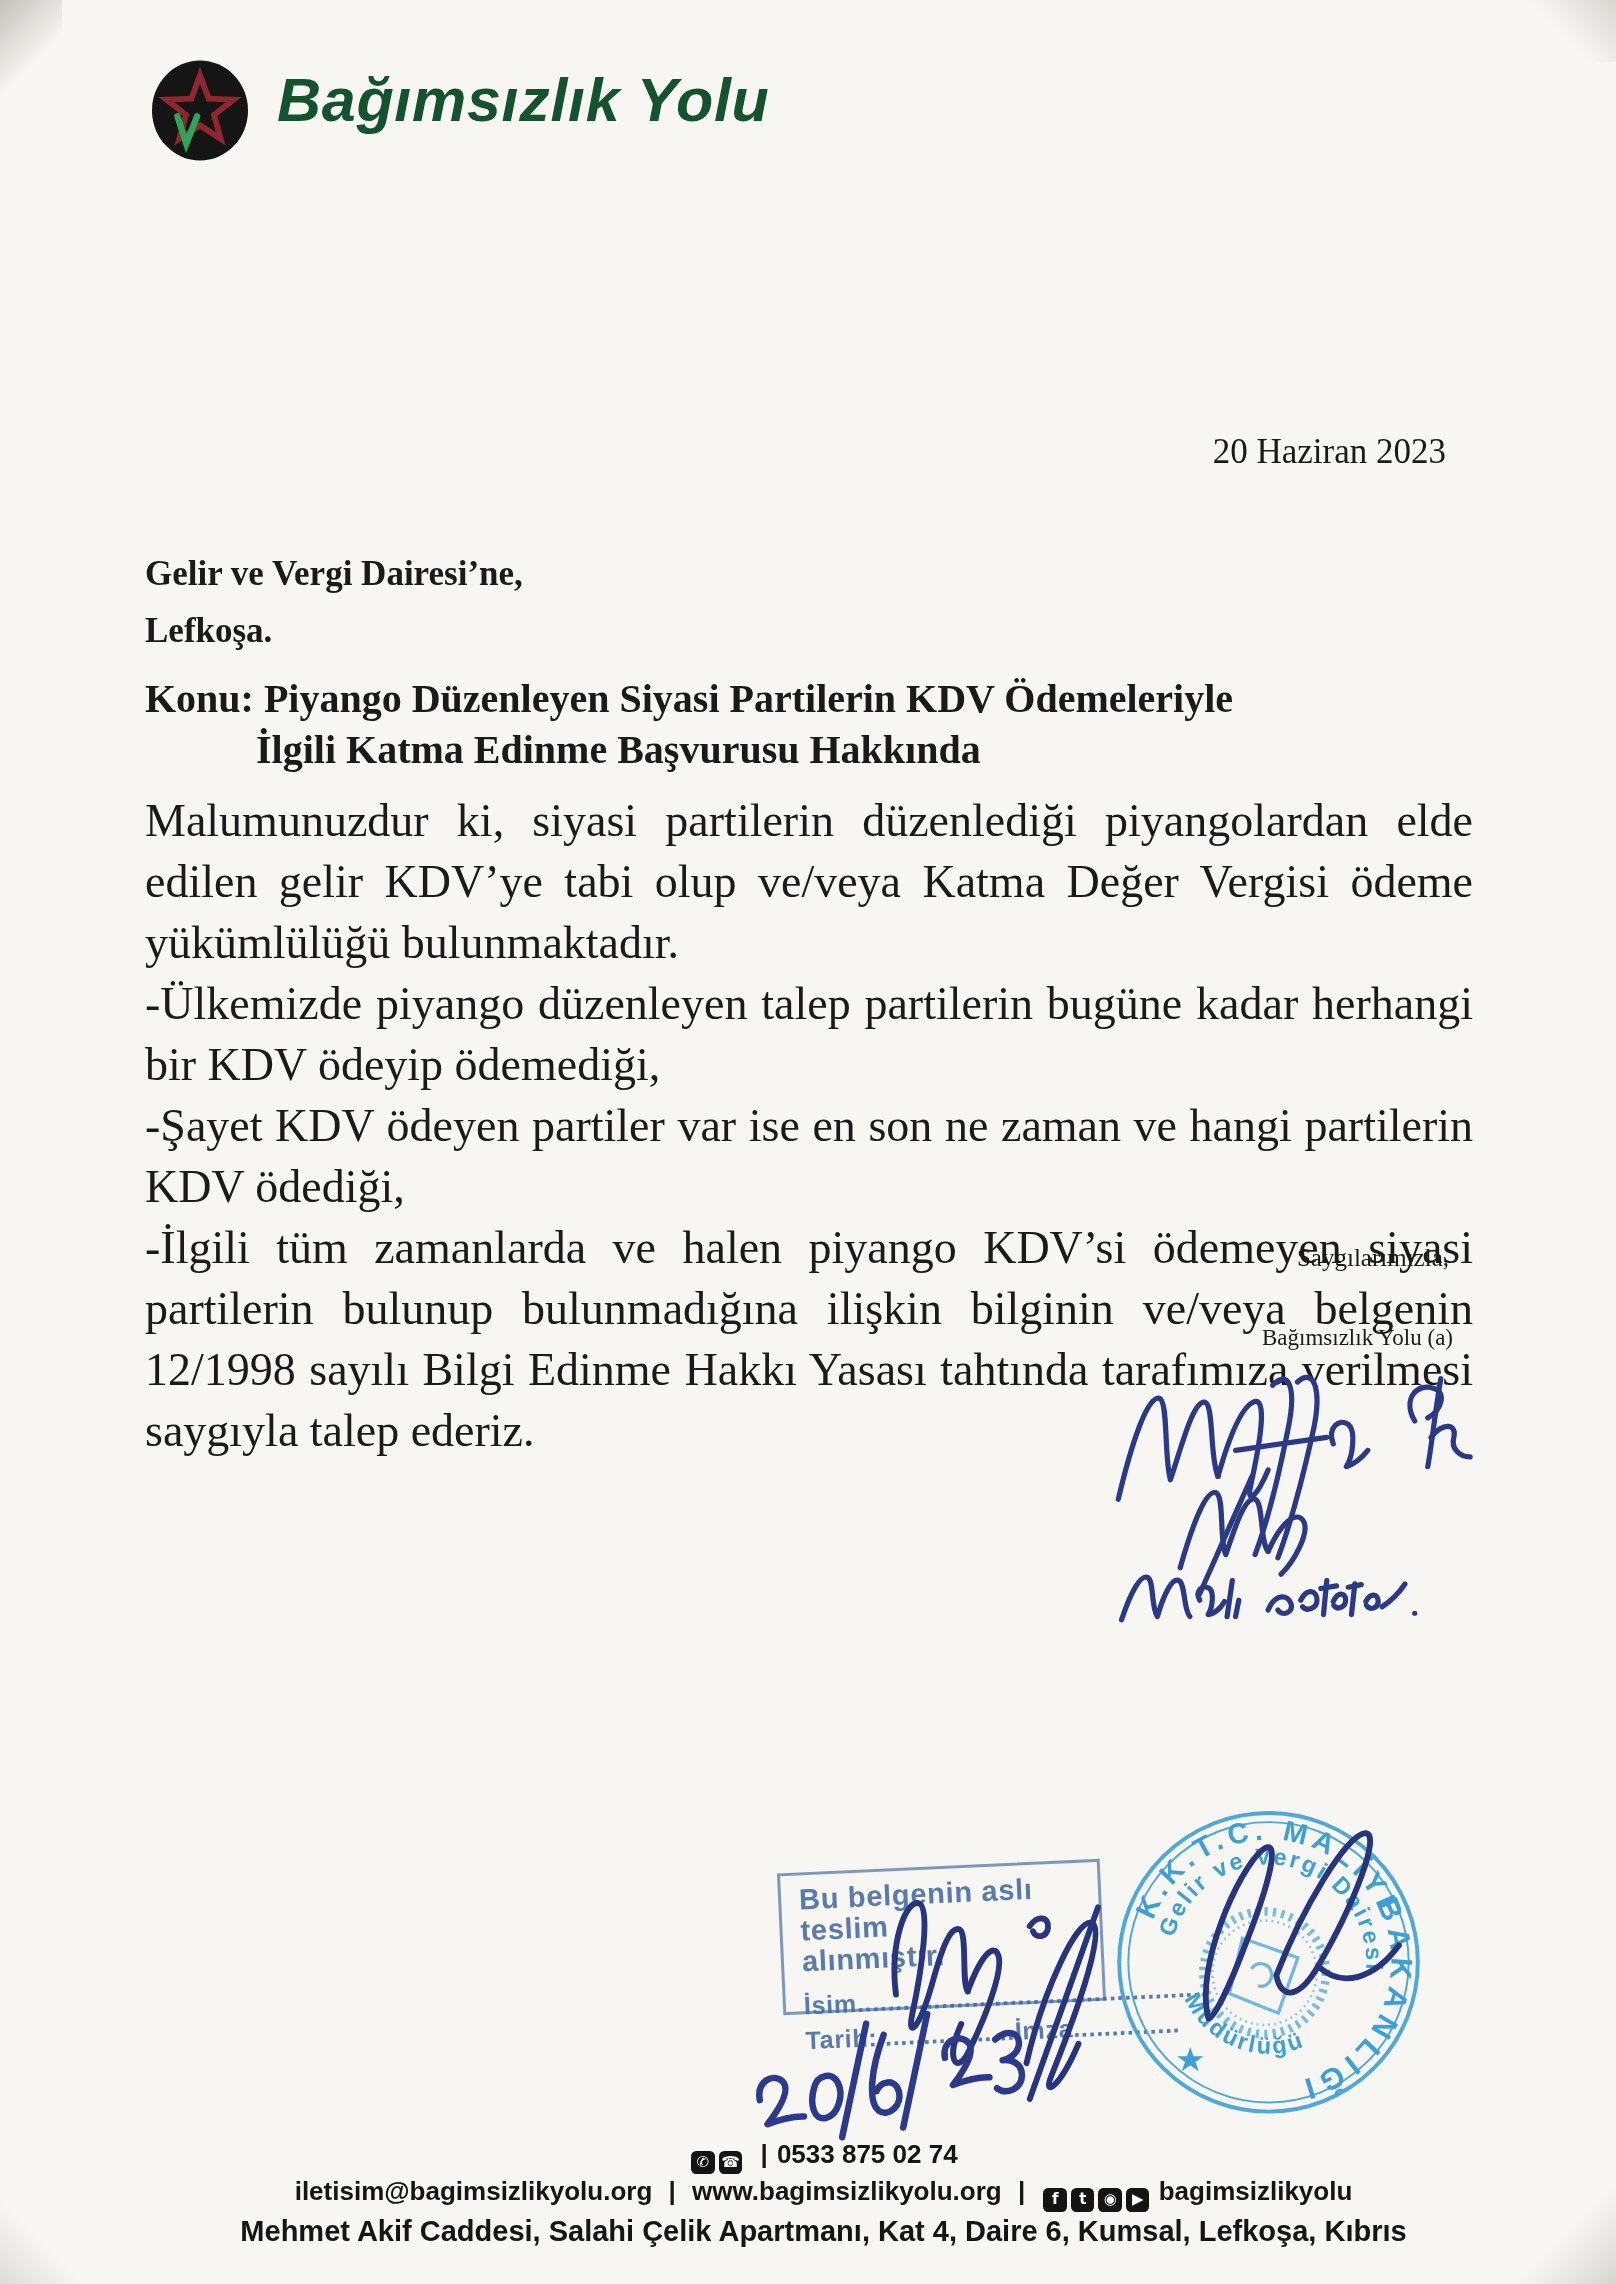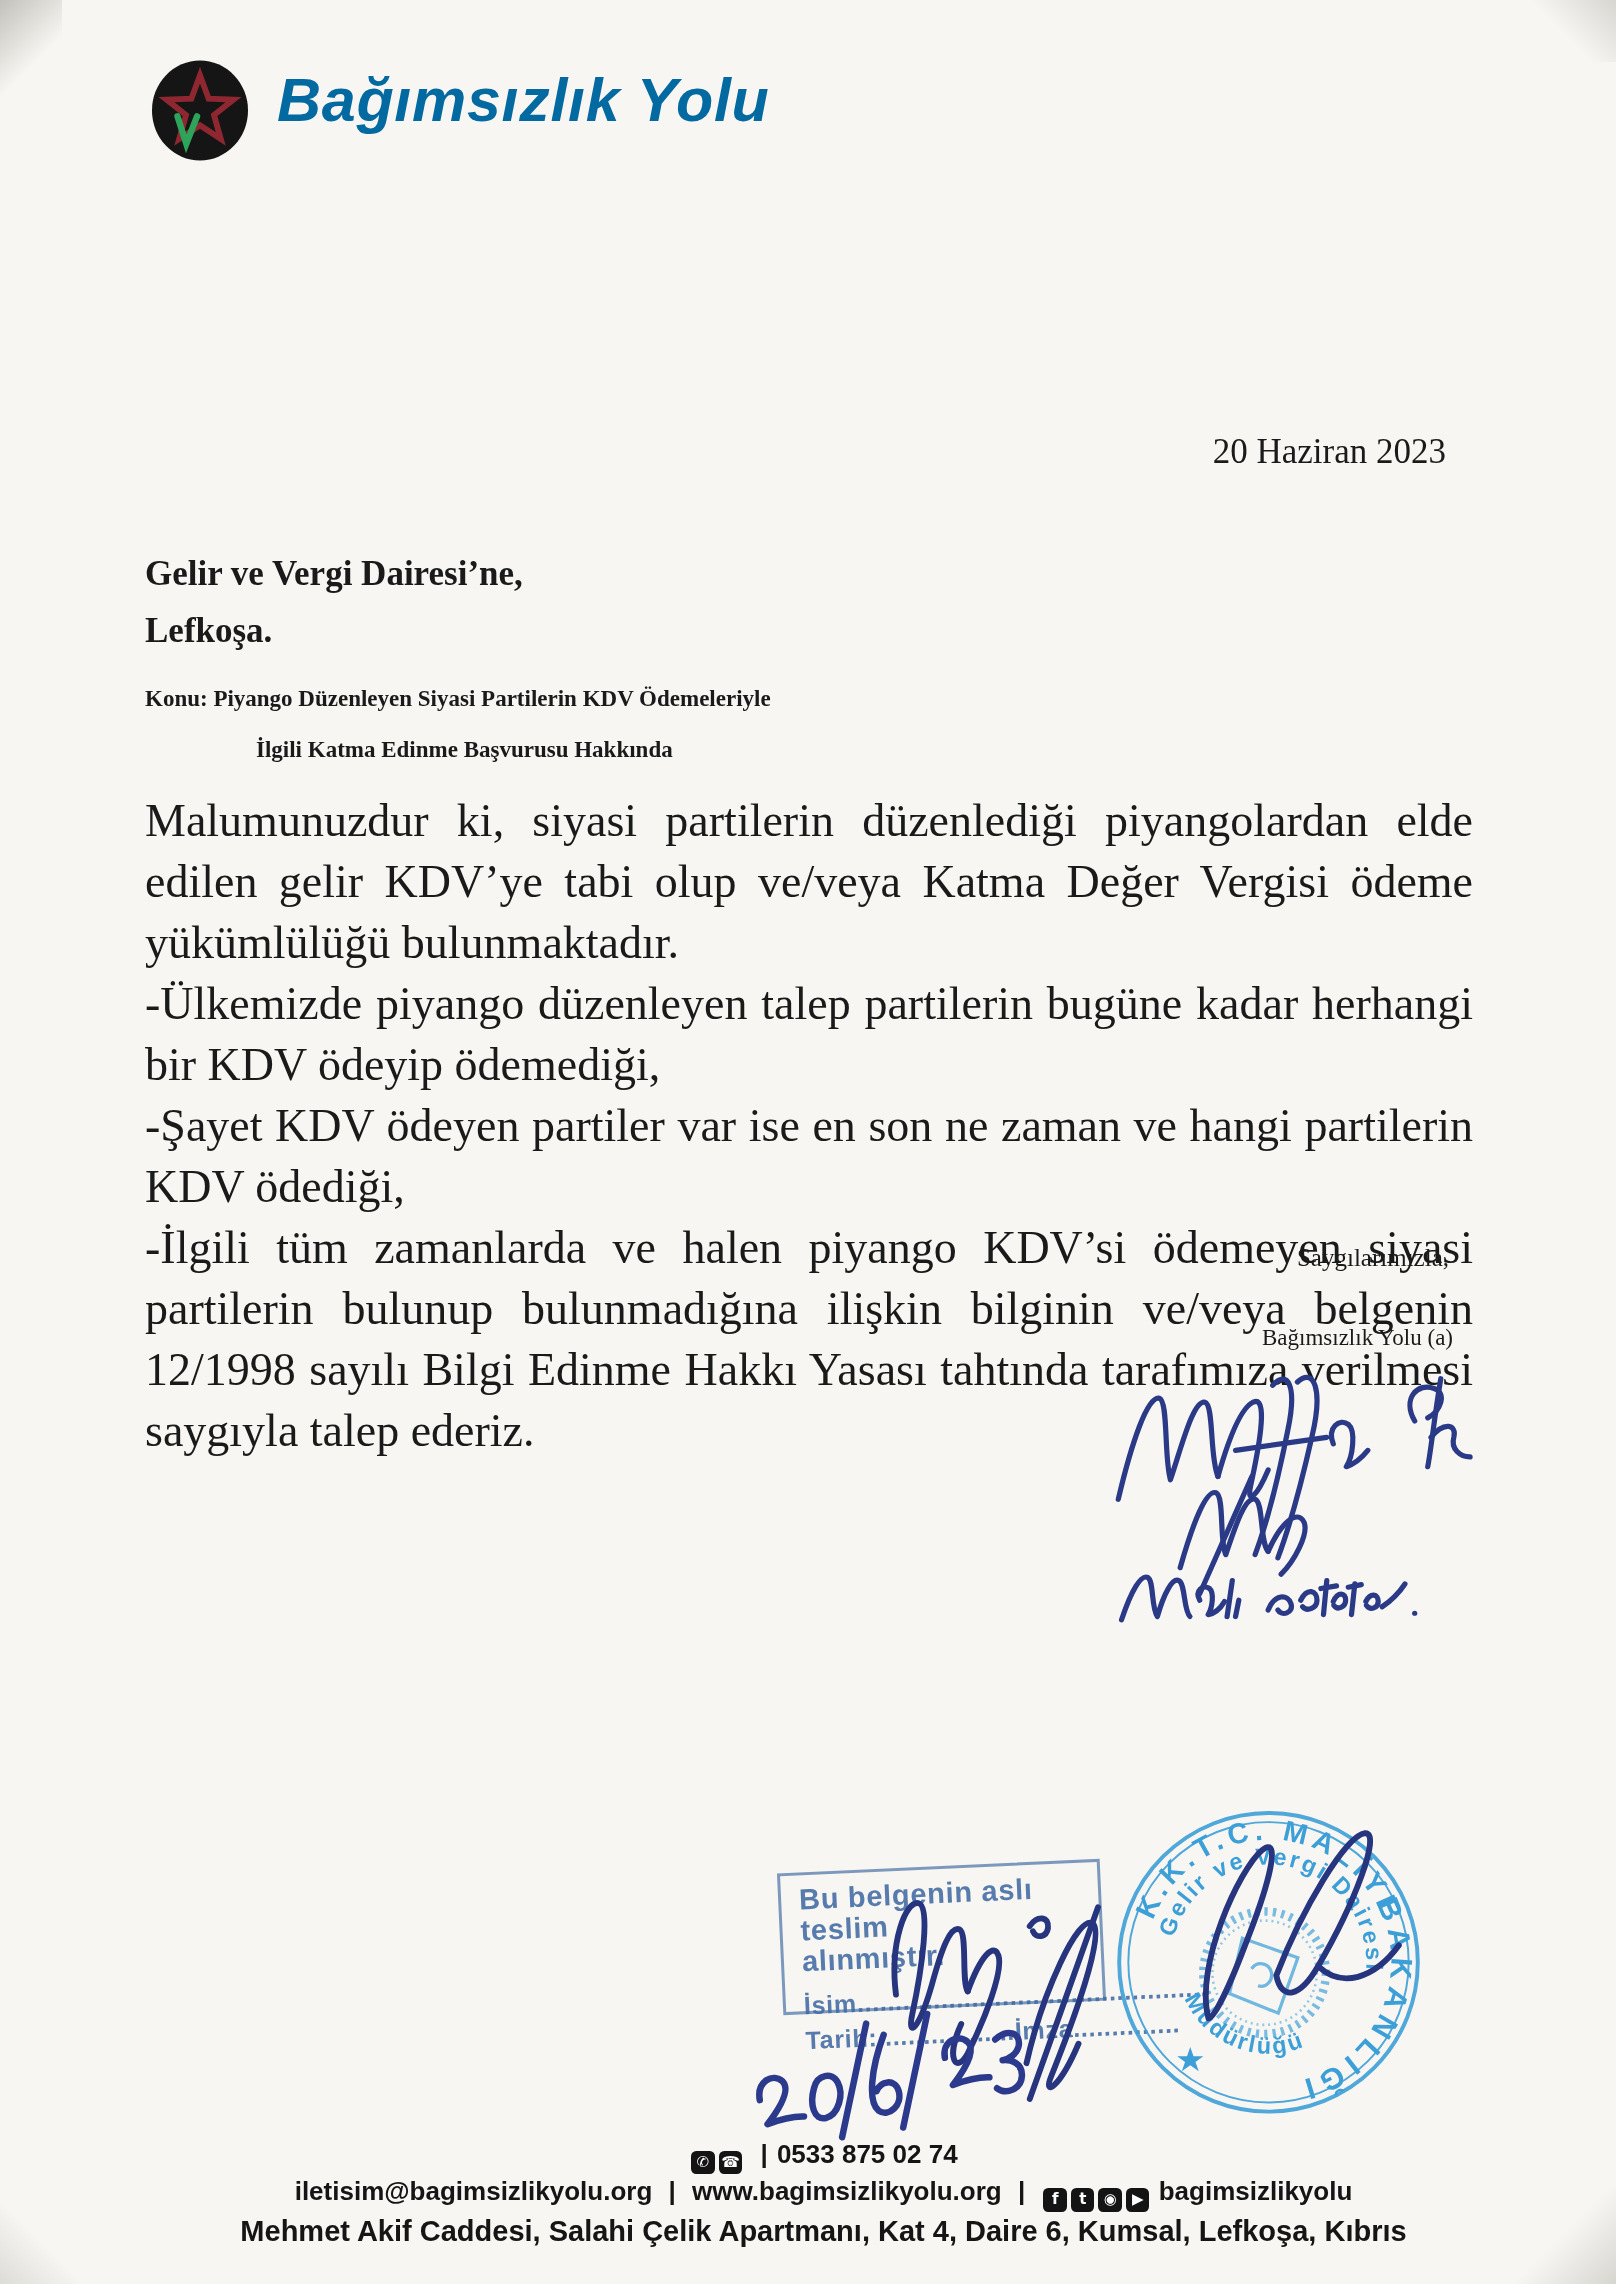--- a/index.html
+++ b/index.html
@@ -7,25 +7,25 @@
         font-family:"Liberation Serif",serif;color:#1a1a1a;}
   .abs{position:absolute;}
   
   .corner{position:absolute;pointer-events:none;}
   .corner.tl{left:0;top:0;width:62px;height:117px;background:linear-gradient(135deg,#96968f 0%,rgba(150,150,143,0) 55%);opacity:.55;}
   .corner.tr{right:0;top:0;width:98px;height:62px;background:linear-gradient(225deg,#b5b4ae 0%,rgba(181,180,174,0) 55%);opacity:.5;}
   .corner.bl{left:0;bottom:0;width:85px;height:85px;background:linear-gradient(45deg,#b5b4ae 0%,rgba(181,180,174,0) 50%);opacity:.4;}
   .corner.br{right:0;bottom:0;width:111px;height:98px;background:linear-gradient(315deg,#aeada7 0%,rgba(174,173,167,0) 50%);opacity:.45;}
   
   .brand-name{left:277px;top:70px;font-family:"Liberation Sans",sans-serif;font-style:italic;
-        font-weight:800;font-size:61px;letter-spacing:0.7px;color:#0369a1;line-height:1;}
+        font-weight:800;font-size:61px;letter-spacing:0.7px;color:#14532d;line-height:1;}
   
   .date-line{right:171px;top:432px;font-size:35px;}
   .recipient{left:145px;top:545px;font-weight:bold;font-size:35px;line-height:57px;}
-  .subject{left:145px;top:673px;font-weight:bold;font-size:23px;line-height:51px;}
+  .subject{left:145px;top:673px;font-weight:bold;font-size:40px;line-height:51px;}
   .subject .indent{padding-left:111px;}
   .body-block{left:145px;top:790px;width:1328px;font-size:46px;line-height:61px;text-align:justify;}
   .body-block p{margin:0;}
   .closing{right:168px;top:1244px;font-size:25px;}
   .signer{right:164px;top:1325px;font-size:23px;}
   
   .receipt-stamp{left:780px;top:1866px;width:323px;height:142px;border:3.9px solid rgba(72,112,166,.7);
         transform:rotate(-2.6deg);font-family:"Liberation Sans",sans-serif;font-weight:700;
         color:rgba(64,106,162,.88);padding:9px 0 0 18px;box-sizing:border-box;}
   .receipt-stamp .s1{font-size:29px;line-height:31px;letter-spacing:0.7px;}

